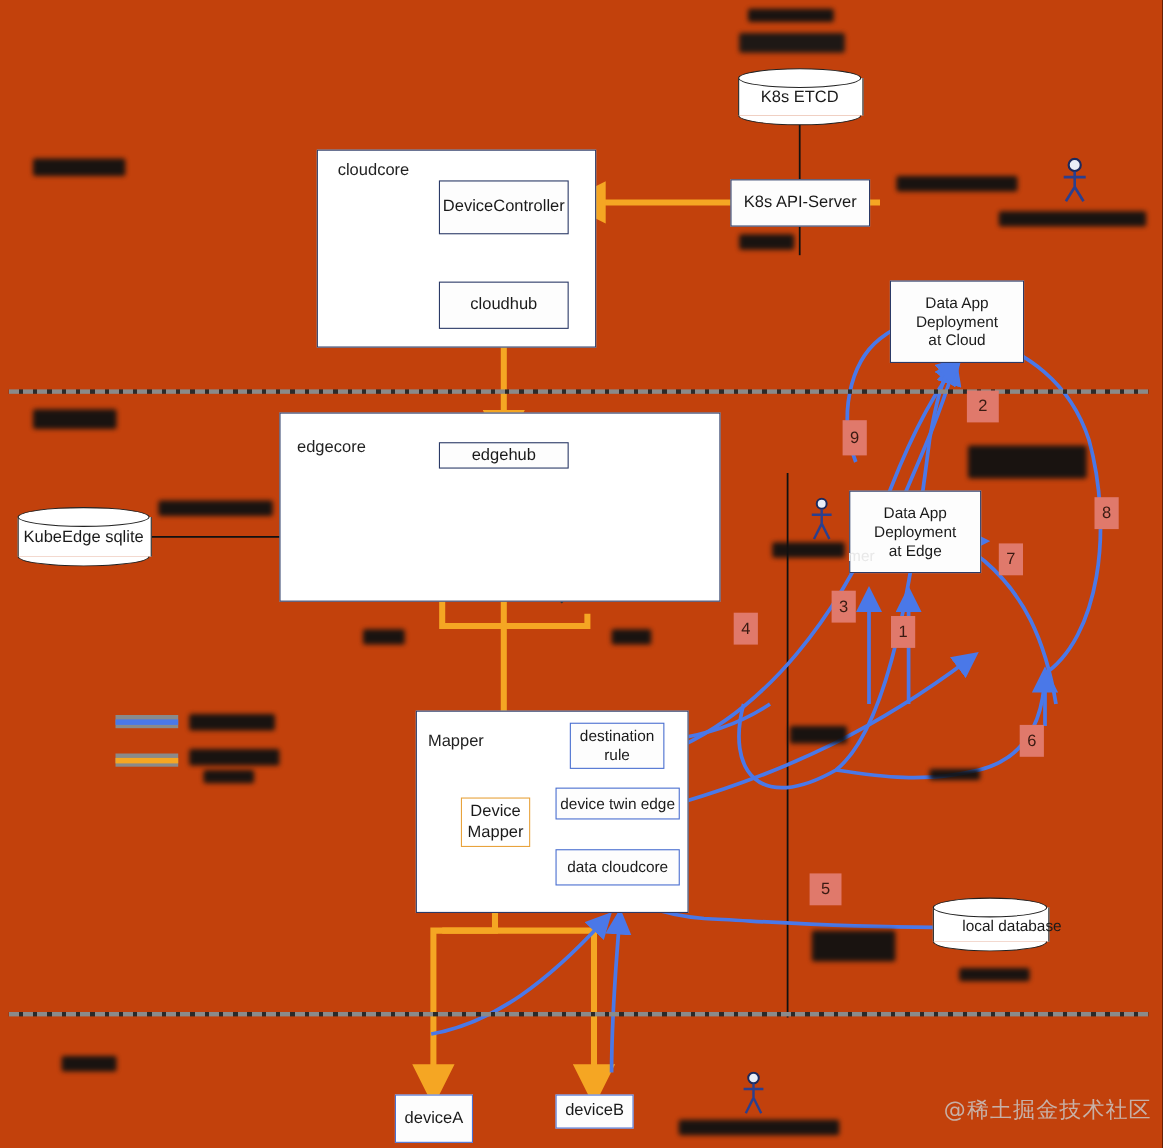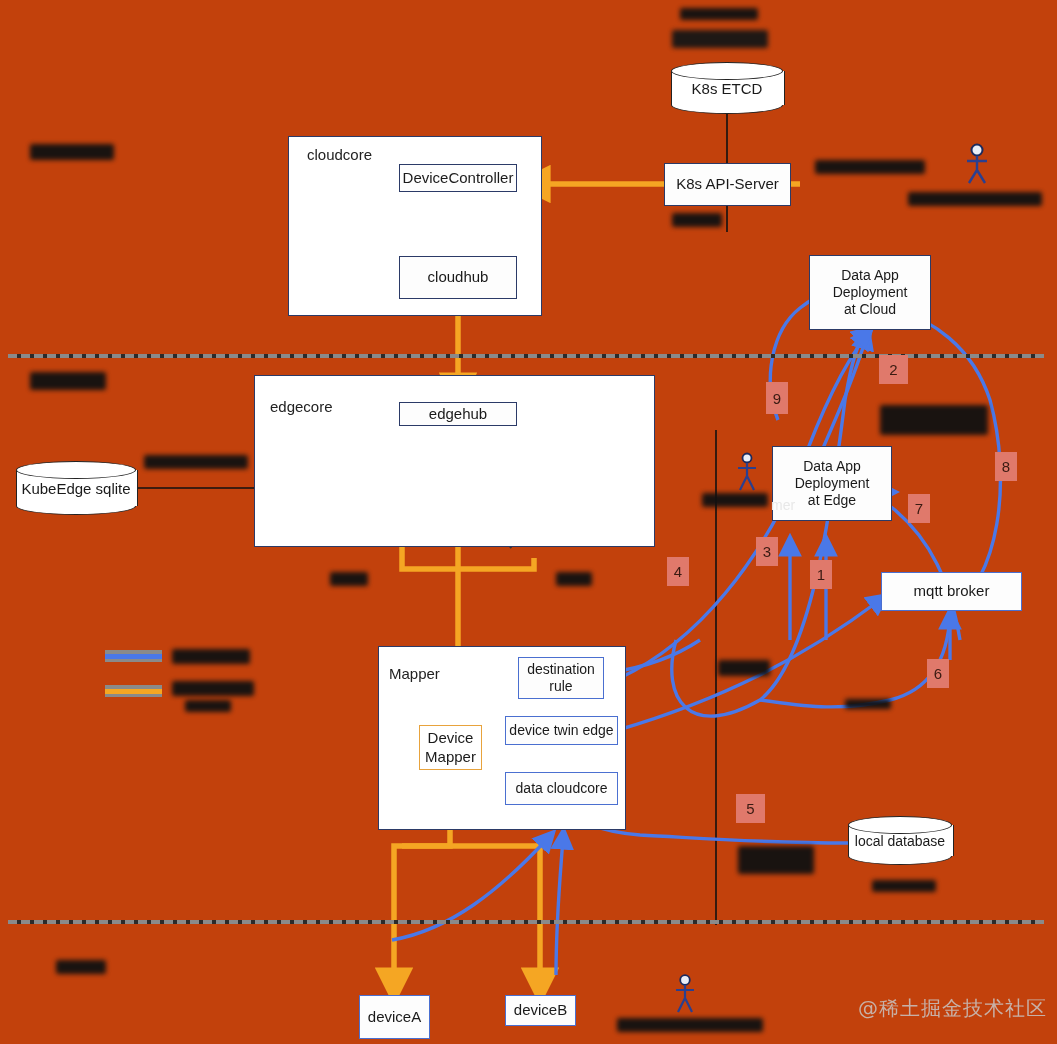--- a/index.html
+++ b/index.html
@@ -146,21 +146,21 @@
 
   <div class="node plain" style="left:664px;top:163px;width:127px;height:43px;">
     <span>K8s API-Server</span>
   </div>
   <div class="redacted" style="left:672px;top:213px;width:50px;height:14px;"></div>
   <div class="redacted" style="left:815px;top:160px;width:110px;height:14px;"></div>
 
   <div class="container-box" style="left:288px;top:136px;width:254px;height:180px;"></div>
   <div class="container-label" style="left:307px;top:146px;">cloudcore</div>
 
-  <div class="node plain" style="left:399px;top:164px;width:118px;height:28px;">
+  <div class="node plain" style="left:399px;top:164px;width:118px;height:49px;">
     <span>DeviceController</span>
   </div>
   <div class="node plain" style="left:399px;top:256px;width:118px;height:43px;">
     <span>cloudhub</span>
   </div>
 
   <div class="container-box" style="left:254px;top:375px;width:401px;height:172px;"></div>
   <div class="container-label" style="left:270px;top:398px;">edgecore</div>
 
   <div class="node plain" style="left:399px;top:402px;width:118px;height:24px;">
@@ -204,29 +204,26 @@
     <span>Deployment</span>
     <span>at Cloud</span>
   </div>
 
   <div class="node plain" style="left:772px;top:446px;width:120px;height:75px;flex-direction:column;font-size:14px;">
     <span>Data App</span>
     <span>Deployment</span>
     <span>at Edge</span>
   </div>
 
-  <div class="node thin" style="left:881px;top:572px;width:141px;height:39px;">
-    <span>mqtt broker</span>
-  </div>
 
   <div class="cyl" style="left:848px;top:816px;width:104px;height:49px;">
     <div class="body"></div>
       <div class="bottom"></div>
       <div class="top"></div>
-    <div class="cap-label" style="font-size:14px;">local database</div>
+    <div class="cap-label" style="font-size:14px;padding-left:20px;">local database</div>
   </div>
 
   <div class="container-label" style="left:771px;top:497px;font-size:14px;color:#e8e8e8;">mer</div>
 
   <div class="redacted" style="left:880px;top:405px;width:108px;height:30px;"></div>
   <div class="redacted" style="left:718px;top:660px;width:52px;height:16px;"></div>
   <div class="redacted" style="left:845px;top:699px;width:46px;height:10px;"></div>
   <div class="redacted" style="left:738px;top:846px;width:76px;height:28px;"></div>
   <div class="redacted" style="left:872px;top:880px;width:64px;height:12px;"></div>
 

